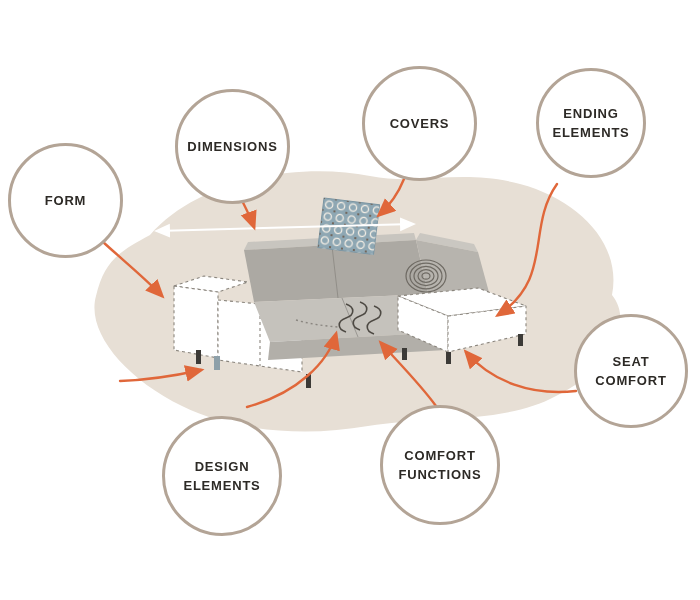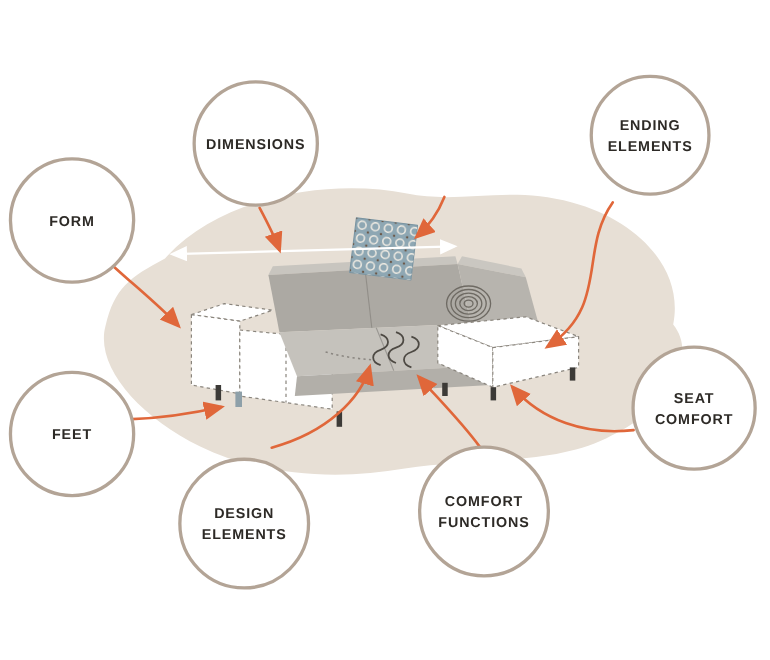--- a/index.html
+++ b/index.html
@@ -24,21 +24,21 @@
   .node-label{
     font-size:13px;
     font-weight:600;
     letter-spacing:0.8px;
     line-height:1.5;
     color:#2d2a26;
     text-transform:uppercase;
     padding:0 10px;
   }
   .node-form{left:8px;top:143px;width:115px;height:115px;align-items:center;}
-  .node-dimensions{left:175px;top:73px;width:115px;height:115px;}
+  .node-dimensions{left:175px;top:89px;width:115px;height:115px;}
   .node-covers{left:362px;top:66px;width:115px;height:115px;}
   .node-ending{left:536px;top:68px;width:110px;height:110px;}
   .node-feet{left:8px;top:337px;width:115px;height:115px;}
   .node-design{left:162px;top:416px;width:120px;height:120px;}
   .node-comfort{left:380px;top:405px;width:120px;height:120px;justify-content:center;}
   .node-seat{left:574px;top:314px;width:114px;height:114px;justify-content:flex-end;}
 </style>
 </head>
 <body>
 
@@ -138,25 +138,25 @@
       <path d="M576,391 C532,396 492,382 466,352" marker-end="url(#ah)"></path>
     </g>
   </svg>
 
   <div class="node node-form">
     <span class="node-label">FORM</span>
   </div>
   <div class="node node-dimensions">
     <span class="node-label">DIMENSIONS</span>
   </div>
+  <div class="node node-covers">
+    <span class="node-label">COVERS</span>
+  </div>
   <div class="node node-ending">
     <span class="node-label">ENDING ELEMENTS</span>
-  </div>
-  <div class="node node-feet">
-    <span class="node-label">FEET</span>
   </div>
   <div class="node node-design">
     <span class="node-label">DESIGN ELEMENTS</span>
   </div>
   <div class="node node-comfort">
     <span class="node-label">COMFORT FUNCTIONS</span>
   </div>
   <div class="node node-seat">
     <span class="node-label">SEAT COMFORT</span>
   </div>

